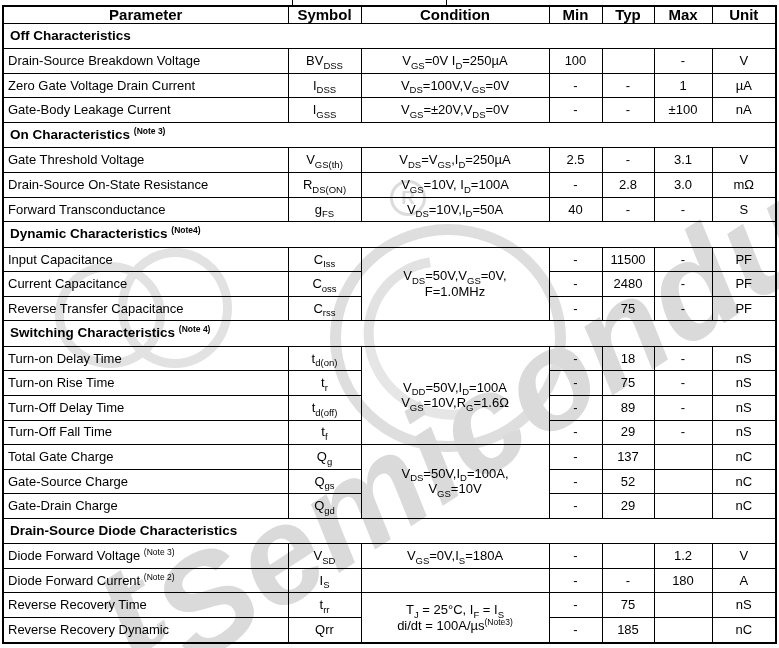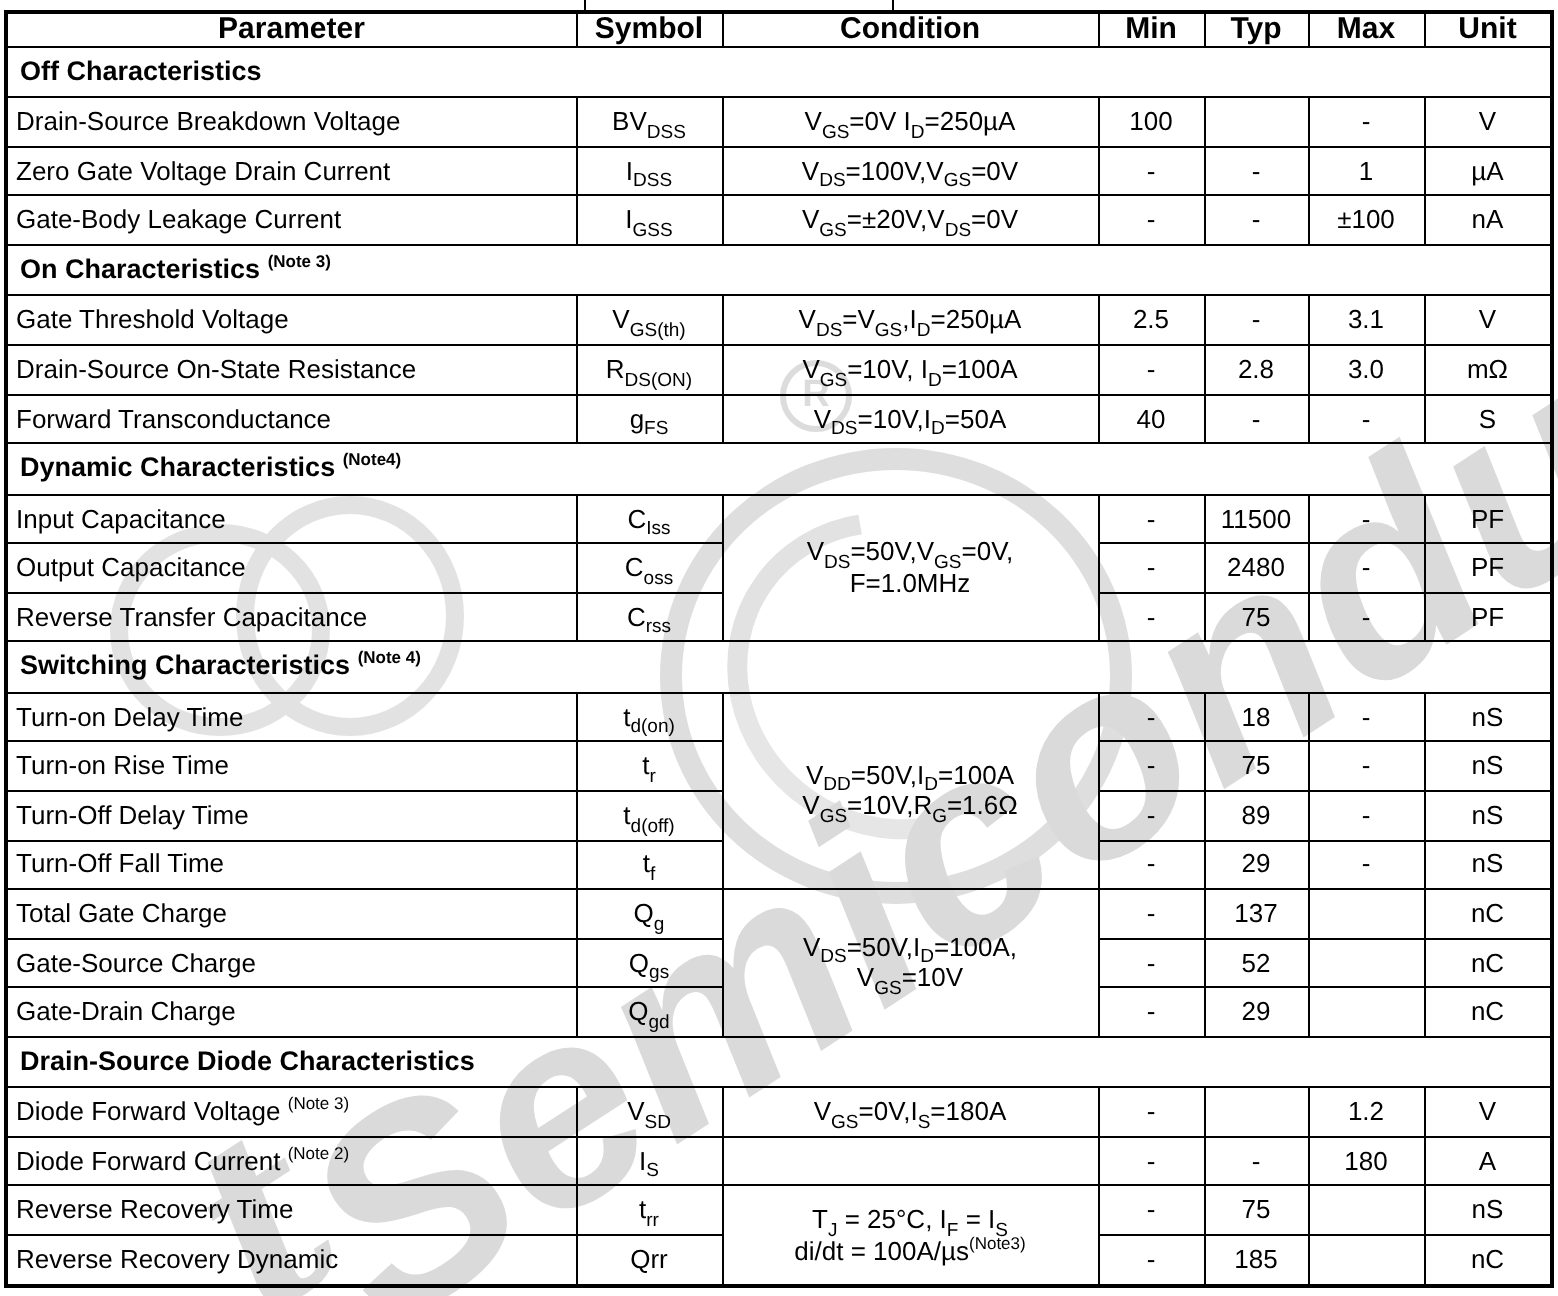--- a/index.html
+++ b/index.html
@@ -162,21 +162,21 @@
         <tr>
           <td class="param">Input Capacitance</td>
           <td class="sym">C<sub>Iss</sub></td>
           <td class="cond" rowspan="3">V<sub>DS</sub>=50V,V<sub>GS</sub>=0V,<br>F=1.0MHz</td>
           <td>-</td>
           <td>11500</td>
           <td>-</td>
           <td>PF</td>
         </tr>
         <tr>
-          <td class="param">Output Capacitance</td>
+          <td class="param">Current Capacitance</td>
           <td class="sym">C<sub>oss</sub></td>
           <td>-</td>
           <td>2480</td>
           <td>-</td>
           <td>PF</td>
         </tr>
         <tr>
           <td class="param">Reverse Transfer Capacitance</td>
           <td class="sym">C<sub>rss</sub></td>
           <td>-</td>

